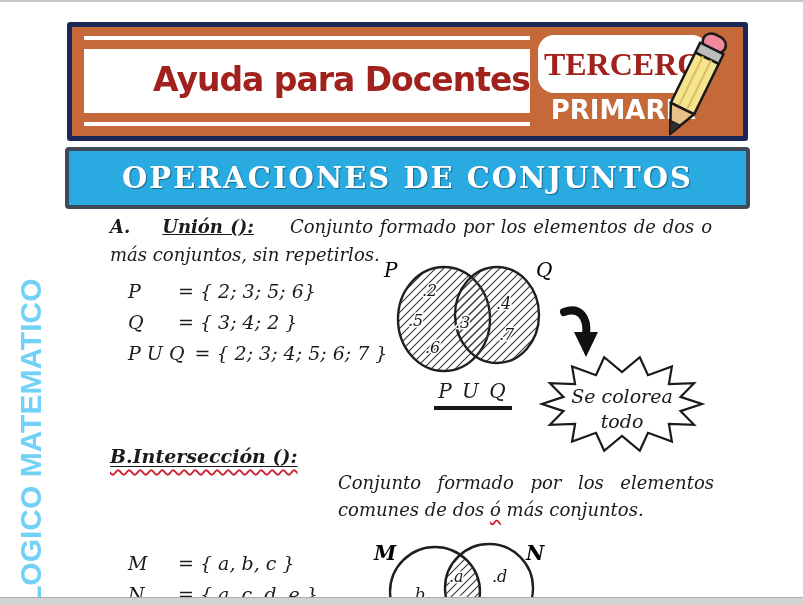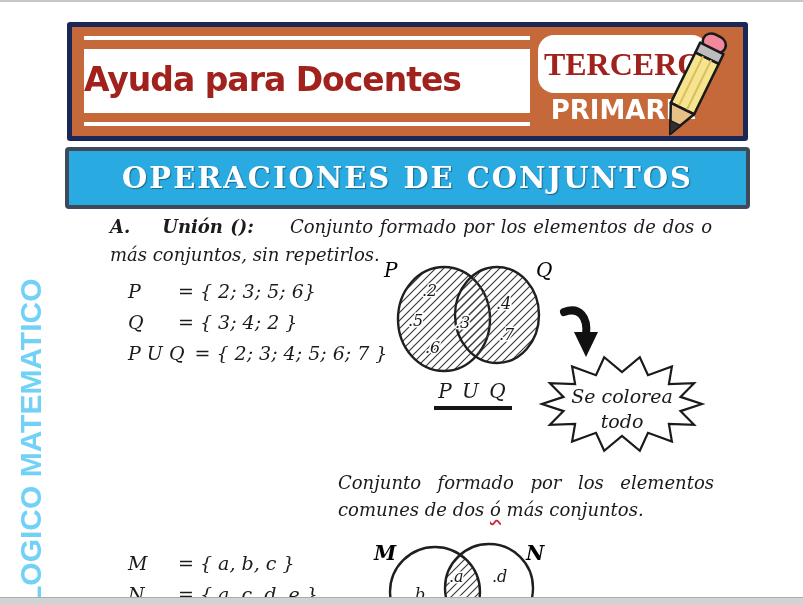--- a/index.html
+++ b/index.html
@@ -9,21 +9,21 @@
   .bottom-strip{position:absolute;left:0;bottom:0;right:0;height:7px;background:#d3d3d3;
         border-top:1px solid #acacac;z-index:6;}
 
   
   .banner{position:absolute;left:67px;top:22px;width:681px;height:119px;box-sizing:border-box;
         background:#c6693a;border:5px solid #1b2757;border-radius:3px;}
   .white-box{position:absolute;left:12px;top:9px;width:446px;height:90px;background:#fff;}
   .stripe{position:absolute;left:0;right:0;height:9px;background:#c6693a;}
   .stripe.top{top:4px;} .stripe.bottom{bottom:4px;}
   .brand{position:absolute;left:0;right:0;top:50%;transform:translateY(-53%);
-        text-align:left;color:#a1221c;font-family:"DejaVu Sans",sans-serif;
+        text-align:right;color:#a1221c;font-family:"DejaVu Sans",sans-serif;
         font-weight:bold;font-size:33px;letter-spacing:-1px;white-space:nowrap;}
   .grade-box{position:absolute;left:466px;top:8px;width:170px;height:58px;background:#fff;
         border-radius:16px;display:flex;align-items:center;justify-content:center;}
   .grade-top{color:#a1221c;font-family:Liberation Serif, serif;font-weight:bold;font-size:32px;}
   .grade-bottom{position:absolute;left:466px;top:68px;width:170px;text-align:center;color:#ffffff;
         font-family:"DejaVu Sans",sans-serif;font-weight:bold;font-size:26px;}
   .pencil{position:absolute;right:4px;top:0;overflow:visible;}
 
   
   .title-bar{position:absolute;left:65px;top:147px;width:685px;height:62px;box-sizing:border-box;
@@ -33,21 +33,21 @@
         letter-spacing:2px;text-shadow:1px 1px 1px rgba(18,66,96,.65);white-space:nowrap;}
 
   
   .vertical-label{position:absolute;left:14px;top:232px;height:372px;
         writing-mode:vertical-rl;transform:rotate(180deg);
         font-family:"Liberation Sans",sans-serif;font-weight:bold;font-size:30px;
         color:#72d1f7;white-space:nowrap;}
   .para-a{position:absolute;left:110px;top:213px;width:602px;text-align:justify;
         font-family:"DejaVu Serif",serif;font-style:italic;font-size:18px;line-height:1.55;}
   .a-label{font-weight:bold;margin-right:32px;}
-  .a-heading{font-weight:bold;margin-right:36px;}
+  .a-heading{font-weight:bold;text-decoration:underline;margin-right:36px;}
 
   .sets{position:absolute;font-family:"DejaVu Serif",serif;font-style:italic;font-size:19px;}
   .sets-a{left:128px;top:276px;}
   .sets-b{left:128px;top:548px;}
   .set-line{display:flex;height:31px;align-items:baseline;line-height:31px;}
   .set-lhs{display:inline-block;min-width:40px;margin-right:10px;}
 
   .puq-caption{position:absolute;left:434px;top:379px;width:78px;text-align:center;
         font-family:"DejaVu Serif",serif;font-style:italic;font-size:20px;letter-spacing:2px;
         border-bottom:4px solid #151515;padding-bottom:3px;}
@@ -143,20 +143,23 @@
     <path d="M 564 312 C 580 306 588 318 586 334" fill="none" stroke="#111" stroke-width="8" stroke-linecap="round"></path>
     <polygon points="574,332 598,332 586,357" fill="#111"></polygon>
   </svg>
 
   <svg class="abs-svg" style="left:536px;top:350px;" width="172" height="108" viewBox="536 350 172 108">
     <polygon fill="#ffffff" stroke="#1a1a1a" stroke-width="2.2" stroke-linejoin="miter" points="702,404 680.5,411.1 694.1,424.8 668.9,423.9 671.9,441.5 648,432.8 639.8,450.8 622,436 604.2,450.8 596,432.8 572.1,441.5 575.1,423.9 549.9,424.8 563.5,411.1 542,404 563.5,396.9 549.9,383.2 575.1,384.1 572.1,366.5 596,375.2 604.2,357.2 622,372 639.8,357.2 648,375.2 671.9,366.5 668.9,384.1 694.1,383.2 680.5,396.9"></polygon>
     <text x="622" y="403" text-anchor="middle" font-size="19" font-style="italic" fill="#1a1a1a">Se colorea</text>
     <text x="622" y="428" text-anchor="middle" font-size="19" font-style="italic" fill="#1a1a1a">todo</text>
   </svg>
 
+  <div class="b-heading-wrap">
+    <span class="b-heading-inner">B.Intersección ():</span>
+  </div>
   <div class="b-body">
     <span>Conjunto formado por los elementos comunes de dos </span><span class="sq">ó</span><span> más conjuntos.</span>
   </div>
 
   <div class="sets sets-b">
     <div class="set-line">
       <span class="set-lhs">M</span>
       <span>= { a, b, c }</span>
     </div>
     <div class="set-line">

